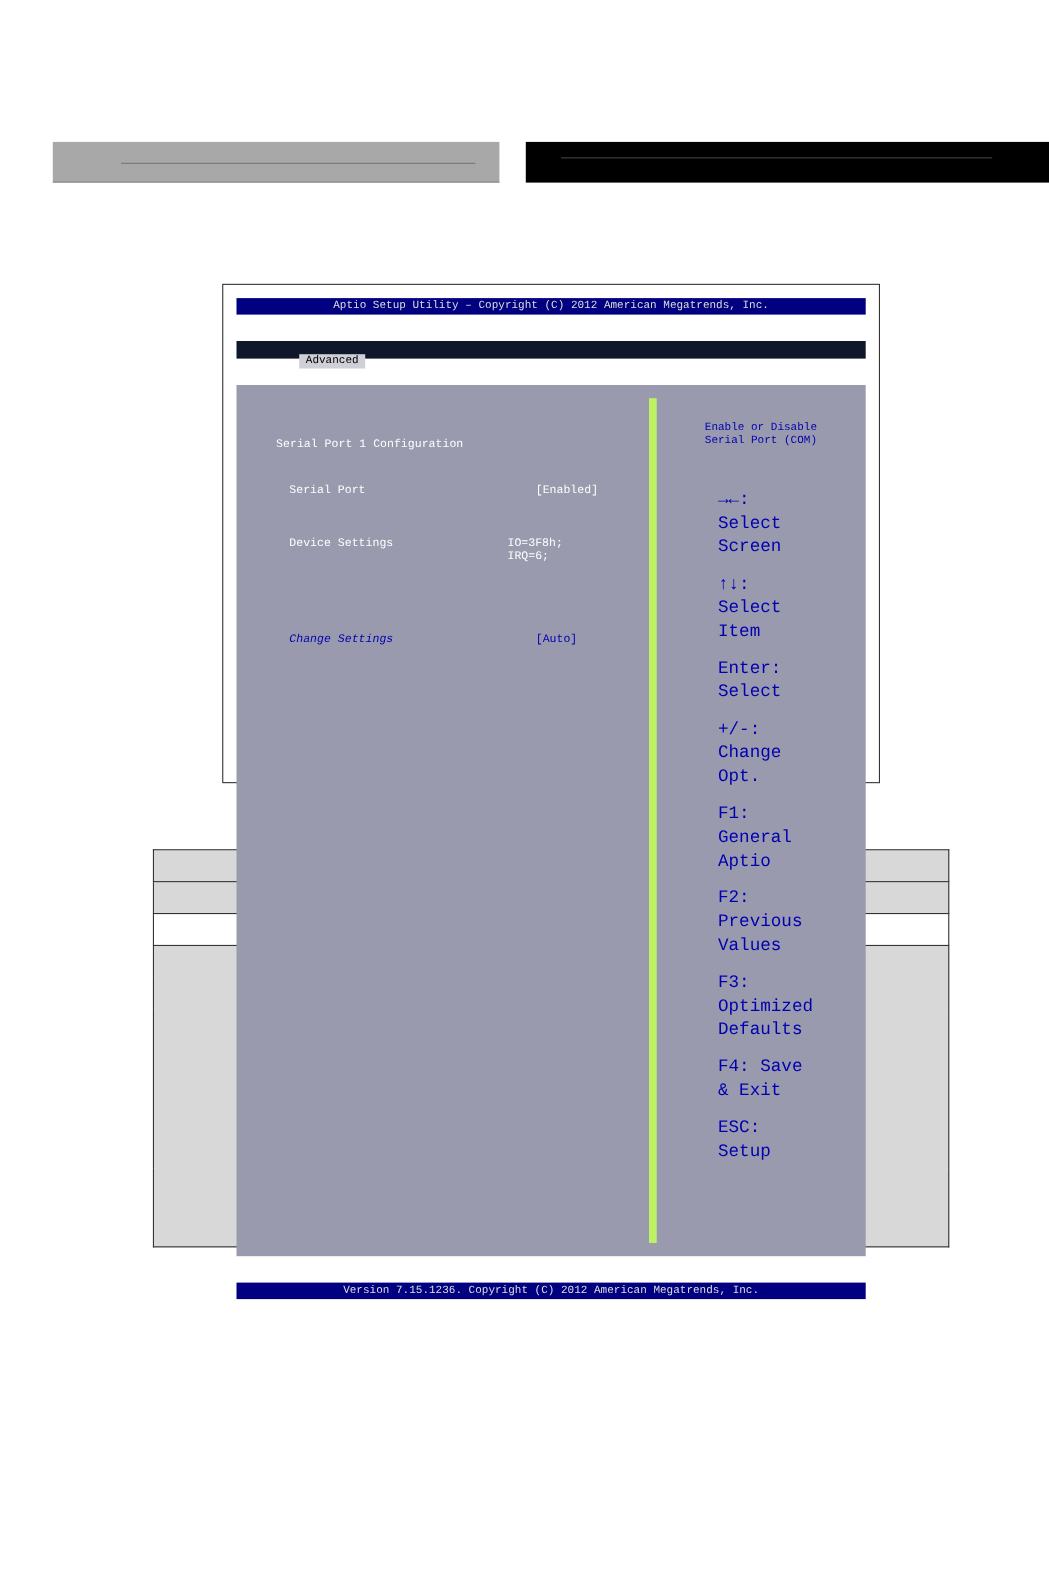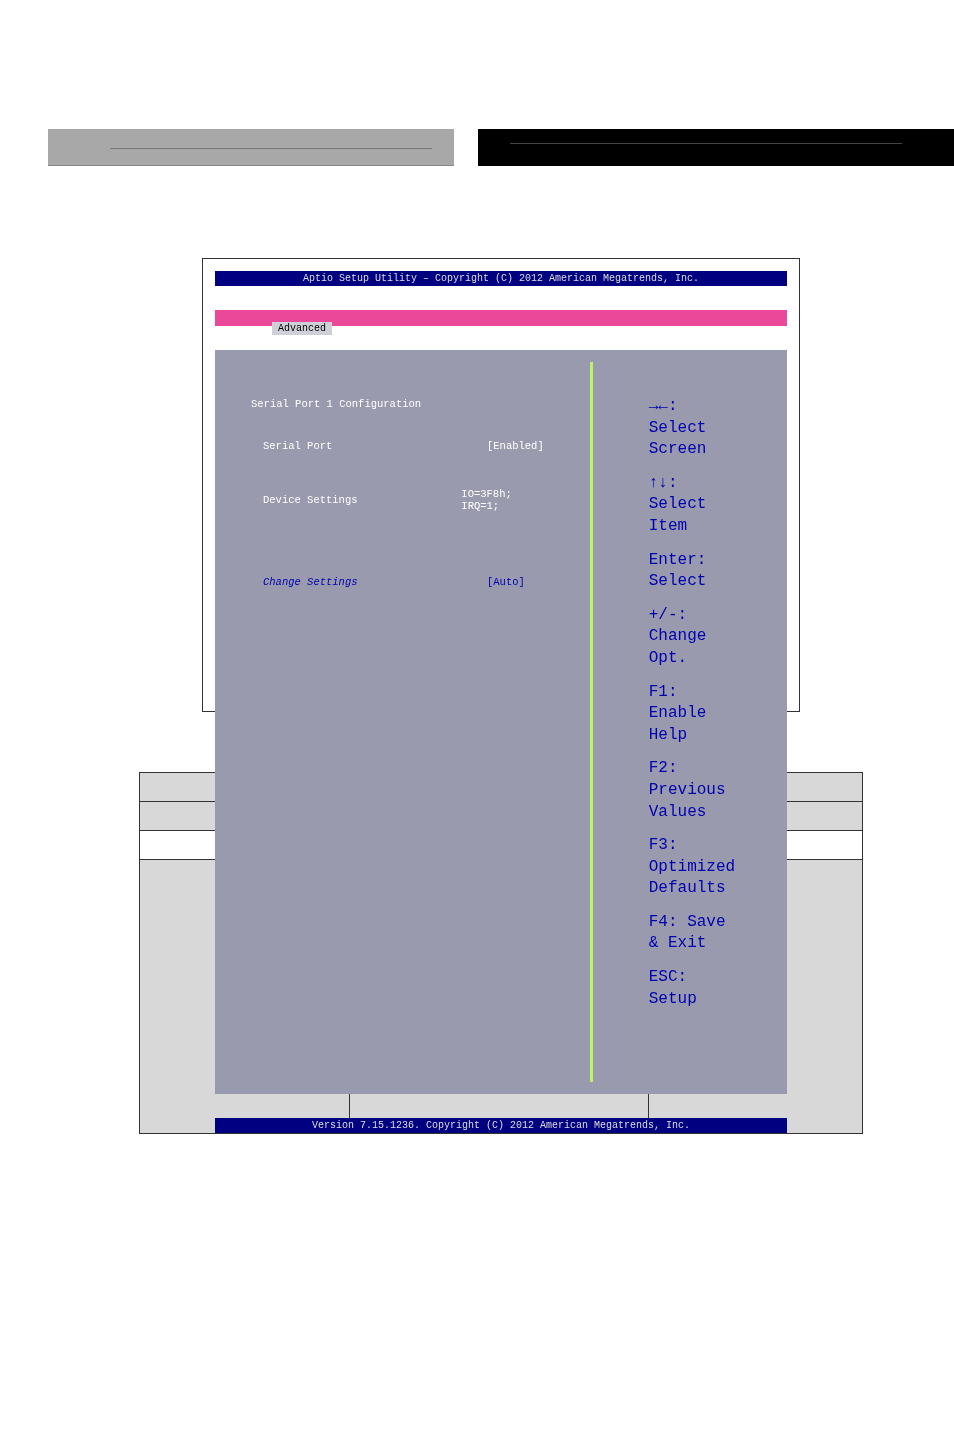--- a/index.html
+++ b/index.html
@@ -56,40 +56,40 @@
       flex-direction: column;
     }
     .bios-title-bar {
       background: #000080;
       color: #ddd;
       text-align: center;
       padding: 2px 0;
       font-size: 10px;
     }
     .bios-tab-row {
-      background: #ec4899;
+      background: #0f172a;
       padding: 0 0 0 45px;
       height: 16px;
     }
     .bios-tab {
       display: inline-block;
       background: #cfcfd7;
       color: #000;
       padding: 1px 6px;
       font-size: 10px;
     }
     .bios-body {
       flex: 1;
       display: flex;
       background: #9a9aae;
     }
     .bios-left {
       flex: 1;
       padding: 24px 22px 10px 12px;
-      border-right: 3px solid #bef264;
+      border-right: 7px solid #bef264;
     }
     .bios-right {
       width: 195px;
       padding: 10px 8px;
       display: flex;
       flex-direction: column;
     }
     .bios-right-help {
       flex: 1;
       color: #0000b0;
@@ -102,21 +102,20 @@
       line-height: 1.35;
       margin-bottom: 50px;
     }
     .bios-section-title {
       color: #ffffff;
       margin-bottom: 18px;
     }
     .bios-row {
       display: flex;
       margin-bottom: 4px;
-      align-items: center;
     }
     .bios-label-white { color: #ffffff; width: 200px; }
     .bios-value-white { color: #ffffff; }
     .bios-label-blue { color: #0000b0; width: 200px; font-style: italic; }
     .bios-value-blue { color: #0000b0; }
     .bios-footer {
       background: #000080;
       color: #ddd;
       text-align: center;
       padding: 2px 0;
@@ -162,35 +161,36 @@
   </div>
   <div class="bios-body">
     <div class="bios-left">
       <div class="bios-section-title">Serial Port 1 Configuration</div>
       <div class="bios-row">
         <span class="bios-label-white">Serial Port</span>
         <span class="bios-value-white">[Enabled]</span>
       </div>
       <div class="bios-row">
         <span class="bios-label-white">Device Settings</span>
-        <span class="bios-value-white">IO=3F8h; IRQ=1;</span>
+        <span class="bios-value-white">IO=3F8h; IRQ=6;</span>
       </div>
       <div class="gap"></div>
       <div class="bios-row">
         <span class="bios-label-blue">Change Settings</span>
         <span class="bios-value-blue">[Auto]</span>
       </div>
     </div>
     <div class="bios-right">
+      <div class="bios-right-help">Enable or Disable Serial Port (COM)</div>
       <div class="bios-right-keys">
         <div>→←: Select Screen</div>
         <div>↑↓: Select Item</div>
         <div>Enter: Select</div>
         <div>+/-: Change Opt.</div>
-        <div>F1: Enable Help</div>
+        <div>F1: General Aptio</div>
         <div>F2: Previous Values</div>
         <div>F3: Optimized Defaults</div>
         <div>F4: Save &amp; Exit</div>
         <div>ESC: Setup</div>
       </div>
     </div>
   </div>
   <div class="bios-footer">Version 7.15.1236. Copyright (C) 2012 American Megatrends, Inc.</div>
 </div>
 

